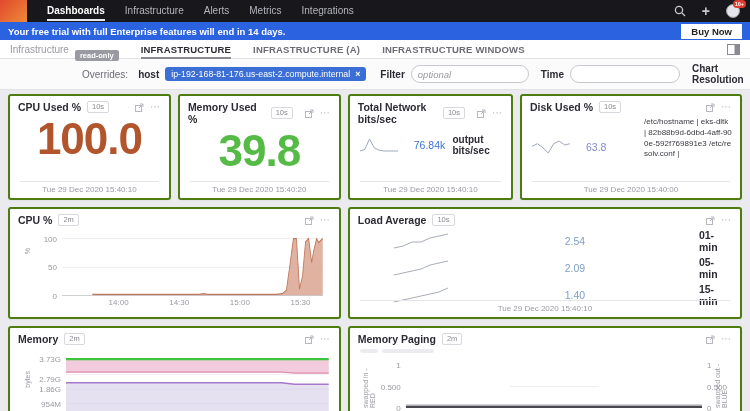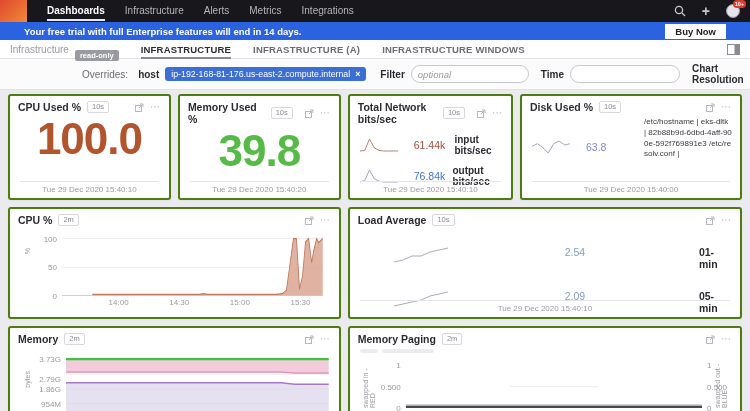--- a/index.html
+++ b/index.html
@@ -15,21 +15,21 @@
   .nav-item.active::after { content:""; position:absolute; left:0; right:0; bottom:1px; height:2px; background:#e8e8ee; }
   .topnav .spacer { flex:1; }
   .top-icon { color:#c8c8d0; margin-left:16px; display:flex; align-items:center; cursor:pointer; }
   .plus-icon { font-size:14px; line-height:14px; font-weight:bold; }
   .avatar-wrap { position:relative; margin-left:16px; cursor:pointer; }
   .avatar { width:14px; height:14px; border-radius:50%; background:#e4e4ea; border:1px solid #9a9aa2; }
   .avatar-badge { position:absolute; top:-4px; right:-6px; background:#e03a2e; color:#fff; font-size:5.5px;
                   border-radius:6px; padding:1px 2px; font-weight:bold; }
 
   
-  .banner { height:18px; background:#2b62e0; display:flex; align-items:center; padding:0 24px; }
+  .banner { height:18px; background:#2b62e0; display:flex; align-items:center; padding:0 8px; }
   .banner-text { color:#fff; font-size:9.5px; font-weight:bold; flex:1; }
   .buy-btn { background:#fff; color:#222; font-size:9.5px; font-weight:bold; border:none;
              padding:2px 10px; border-radius:0; cursor:pointer; }
 
   
   .tabsrow { height:19px; background:#fff; border-bottom:1px solid #e0e0e4; display:flex;
              align-items:center; padding:0 10px; }
   .bc-label { color:#9a9aa2; font-size:10px; }
   .ro-badge { background:#9a9aa2; color:#fff; font-size:7.5px; font-weight:bold; padding:1px 5px;
               border-radius:2px; margin-left:6px;margin-top:12px; }
@@ -70,21 +70,21 @@
                text-align:center; font-size:8px; color:#9a9aa2; padding-top:3px; }
   .big-value { text-align:center; font-size:44px; font-weight:bold; line-height:1; margin-top:4px; letter-spacing:-1px; }
 
   
   .mini-row { display:flex; align-items:center; margin-top:9px; }
   .spark { flex:none; }
   .mini-val { font-size:10.5px; margin-left:14px; width:46px; }
   .mini-label { font-size:10px; font-weight:bold; color:#2b2b33; margin-left:6px; }
   .disk-row { display:flex; align-items:flex-start; margin-top:4px; }
   .disk-text { font-size:8px; color:#3a3a42; width:88px; line-height:1.35; word-break:break-all; margin-left:12px; }
-  .load-row { display:flex; height:24px; margin-top:20px; }
+  .load-row { display:flex; align-items:center; height:24px; margin-top:3px; }
   .load-val { font-size:10.5px; margin-left:115px; width:40px; }
   .load-label { font-size:10.5px; font-weight:bold; color:#2b2b33; margin-left:95px; }
 
   
   .plot-wrap { position:relative; margin-top:8px; }
   .plot-wrap svg { position:absolute; inset:0; width:100%; height:100%; }
   .ylabel { position:absolute; font-size:7px; color:#9a9aa2; writing-mode:vertical-rl; transform:rotate(180deg); }
   .ytick { position:absolute; font-size:8px; color:#9a9aa2; right:100%; padding-right:5px; white-space:nowrap; }
   .ytick-r { position:absolute; font-size:8px; color:#9a9aa2; left:100%; padding-left:5px; white-space:nowrap; }
   .xtick { position:absolute; top:100%; font-size:8px; color:#9a9aa2; margin-top:2px; transform:translateX(-50%); }
@@ -198,27 +198,20 @@
       <span class="card-icon">
           <svg width="9" height="9" viewBox="0 0 9 9">
             <rect x="0.5" y="2.5" width="6" height="6" fill="none" stroke="#b8b8c0"></rect>
             <path d="M4 5 8 1 M5 1h3v3" fill="none" stroke="#b8b8c0"></path>
           </svg>
         </span>
       <span class="card-icon dots">⋯</span>
     </div>
     <div class="mini-row">
       <svg class="spark" width="42" height="16" viewBox="0 0 42 16">
-          <polyline points="2.0,14.0 6.8,13.4 11.5,2.0 16.3,10.8 21.0,13.4 25.8,14.0 30.5,14.0 35.3,14.0 40.0,14.0" fill="none" stroke="#b5837c" stroke-width="1"></polyline>
-        </svg>
-      <span class="mini-val" style="color: rgb(168, 74, 62);">61.44k</span>
-      <span class="mini-label">input bits/sec</span>
-    </div>
-    <div class="mini-row">
-      <svg class="spark" width="42" height="16" viewBox="0 0 42 16">
           <polyline points="2.0,14.0 6.8,12.4 11.5,2.0 16.3,10.8 21.0,13.2 25.8,14.0 30.5,14.0 35.3,14.0 40.0,14.0" fill="none" stroke="#9fa8bd" stroke-width="1"></polyline>
         </svg>
       <span class="mini-val" style="color: rgb(63, 116, 205);">76.84k</span>
       <span class="mini-label">output bits/sec</span>
     </div>
     <div class="card-foot">Tue 29 Dec 2020 15:40:10</div>
   </div>
 
   <div class="card h1">
     <div class="card-head">

